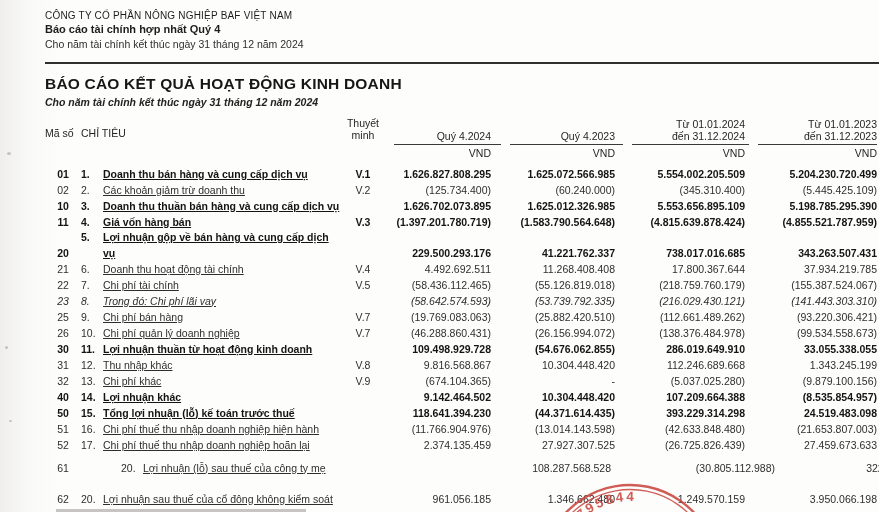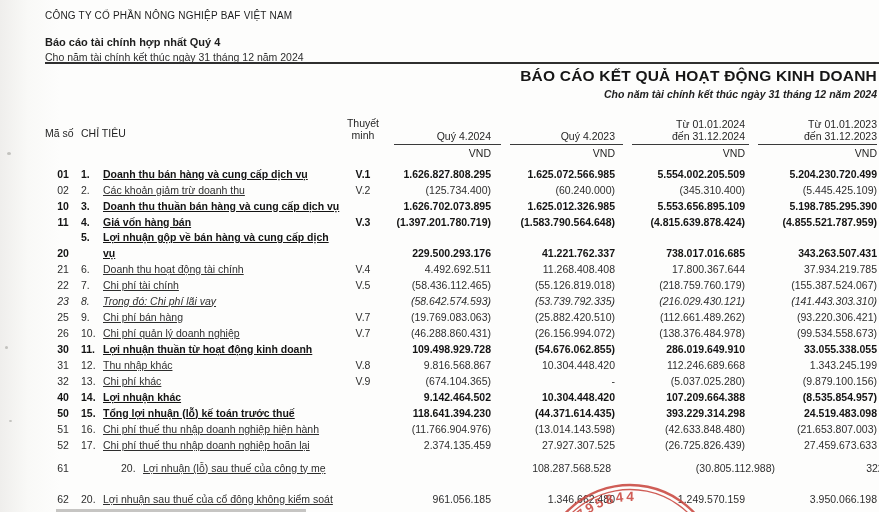--- a/index.html
+++ b/index.html
@@ -7,25 +7,25 @@
   body {
     font-family: "Liberation Sans", "DejaVu Sans", sans-serif;
     background: linear-gradient(to right, #efeeec 0px, #f9f9f7 28px, #fdfdfc 60px);
     color: #2b2b2b;
     position: relative;
   }
   .speck { position: absolute; background: #9a9a96; border-radius: 50%; opacity: .55; }
 
   .doc-header { position: absolute; left: 45px; top: 10px; width: 820px; }
   .company-name { font-weight: normal; font-size: 10px; letter-spacing: .2px; color: #1d1d1d; }
-  .report-name { font-weight: bold; font-size: 11px; margin-top: 15px; color: #1d1d1d; }
+  .report-name { font-weight: bold; font-size: 11px; margin-top: 2px; color: #1d1d1d; }
   .report-period { font-size: 10.5px; margin-top: 3px; color: #2e2e2e; }
   .top-divider { position: absolute; left: 45px; top: 62px; width: 834px; border-top: 2px solid #2f2f2f; }
 
-  .title-block { position: absolute; left: 45px; top: 67px; width: 832px; text-align: right; }
+  .title-block { position: absolute; left: 45px; top: 75px; width: 832px; text-align: left; }
   .main-title { font-size: 15.5px; font-weight: bold; color: #161616; letter-spacing: .2px; }
   .sub-title { font-size: 10.5px; font-weight: bold; font-style: italic; margin-top: 3px; color: #222; }
 
   .fin-table { position: absolute; left: 45px; top: 104px; width: 832px; font-size: 10.5px; }
   .grid-row {
     display: grid;
     grid-template-columns: 36px 260px 44px 116px 122px 126px 128px;
     align-items: end;
   }
   .thead { margin-bottom: 2px; }

